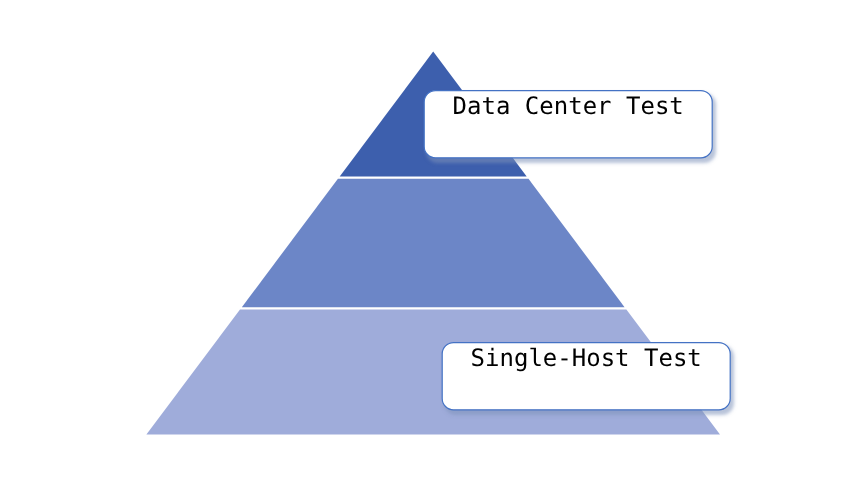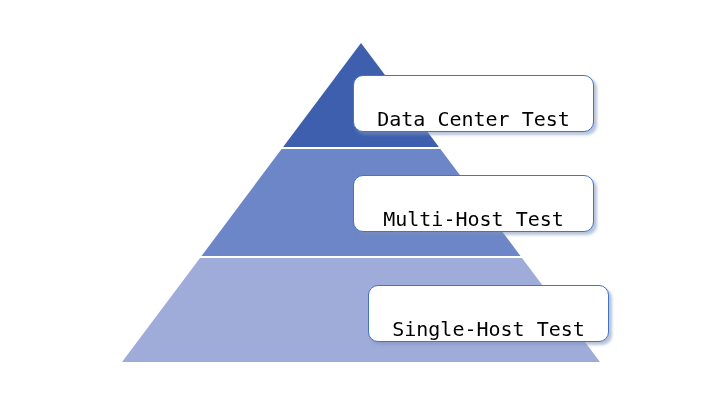--- a/index.html
+++ b/index.html
@@ -26,21 +26,21 @@
     position: absolute;
     left: 353px;
     width: 241px;
     height: 57px;
     box-sizing: border-box;
     background: #ffffff;
     border: 1.6px solid #4472C4;
     border-radius: 10px;
     box-shadow: 2.5px 3px 3px rgba(125, 145, 185, 0.55);
     display: flex;
-    align-items: flex-end;
+    align-items: flex-start;
     justify-content: center;
     font-size: 20px;
     color: #000000;
     white-space: nowrap;
   }
   .label-top    { top: 75px;  }
   .label-middle { top: 175px; }
   .label-bottom { top: 285px; margin-left: 15px; }
 </style>
 </head>
@@ -51,21 +51,18 @@
   <svg class="pyramid-svg" viewBox="0 0 720 405" xmlns="http://www.w3.org/2000/svg">
     <polygon points="361,43 438.9,147 283.1,147" fill="#3D5FAD"></polygon>
     <polygon points="281.6,149 440.4,149 520.5,256 201.5,256" fill="#6C86C7"></polygon>
     <polygon points="200,258 522,258 600,362 122,362" fill="#9FACDA"></polygon>
   </svg>
 
   <div class="level-label label-top">
     <span>Data Center Test</span>
   </div>
 
-  <div class="level-label label-middle">
-    <span>Multi-Host Test</span>
-  </div>
 
   <div class="level-label label-bottom">
     <span>Single-Host Test</span>
   </div>
 
 </div>
 
 </body></html>

